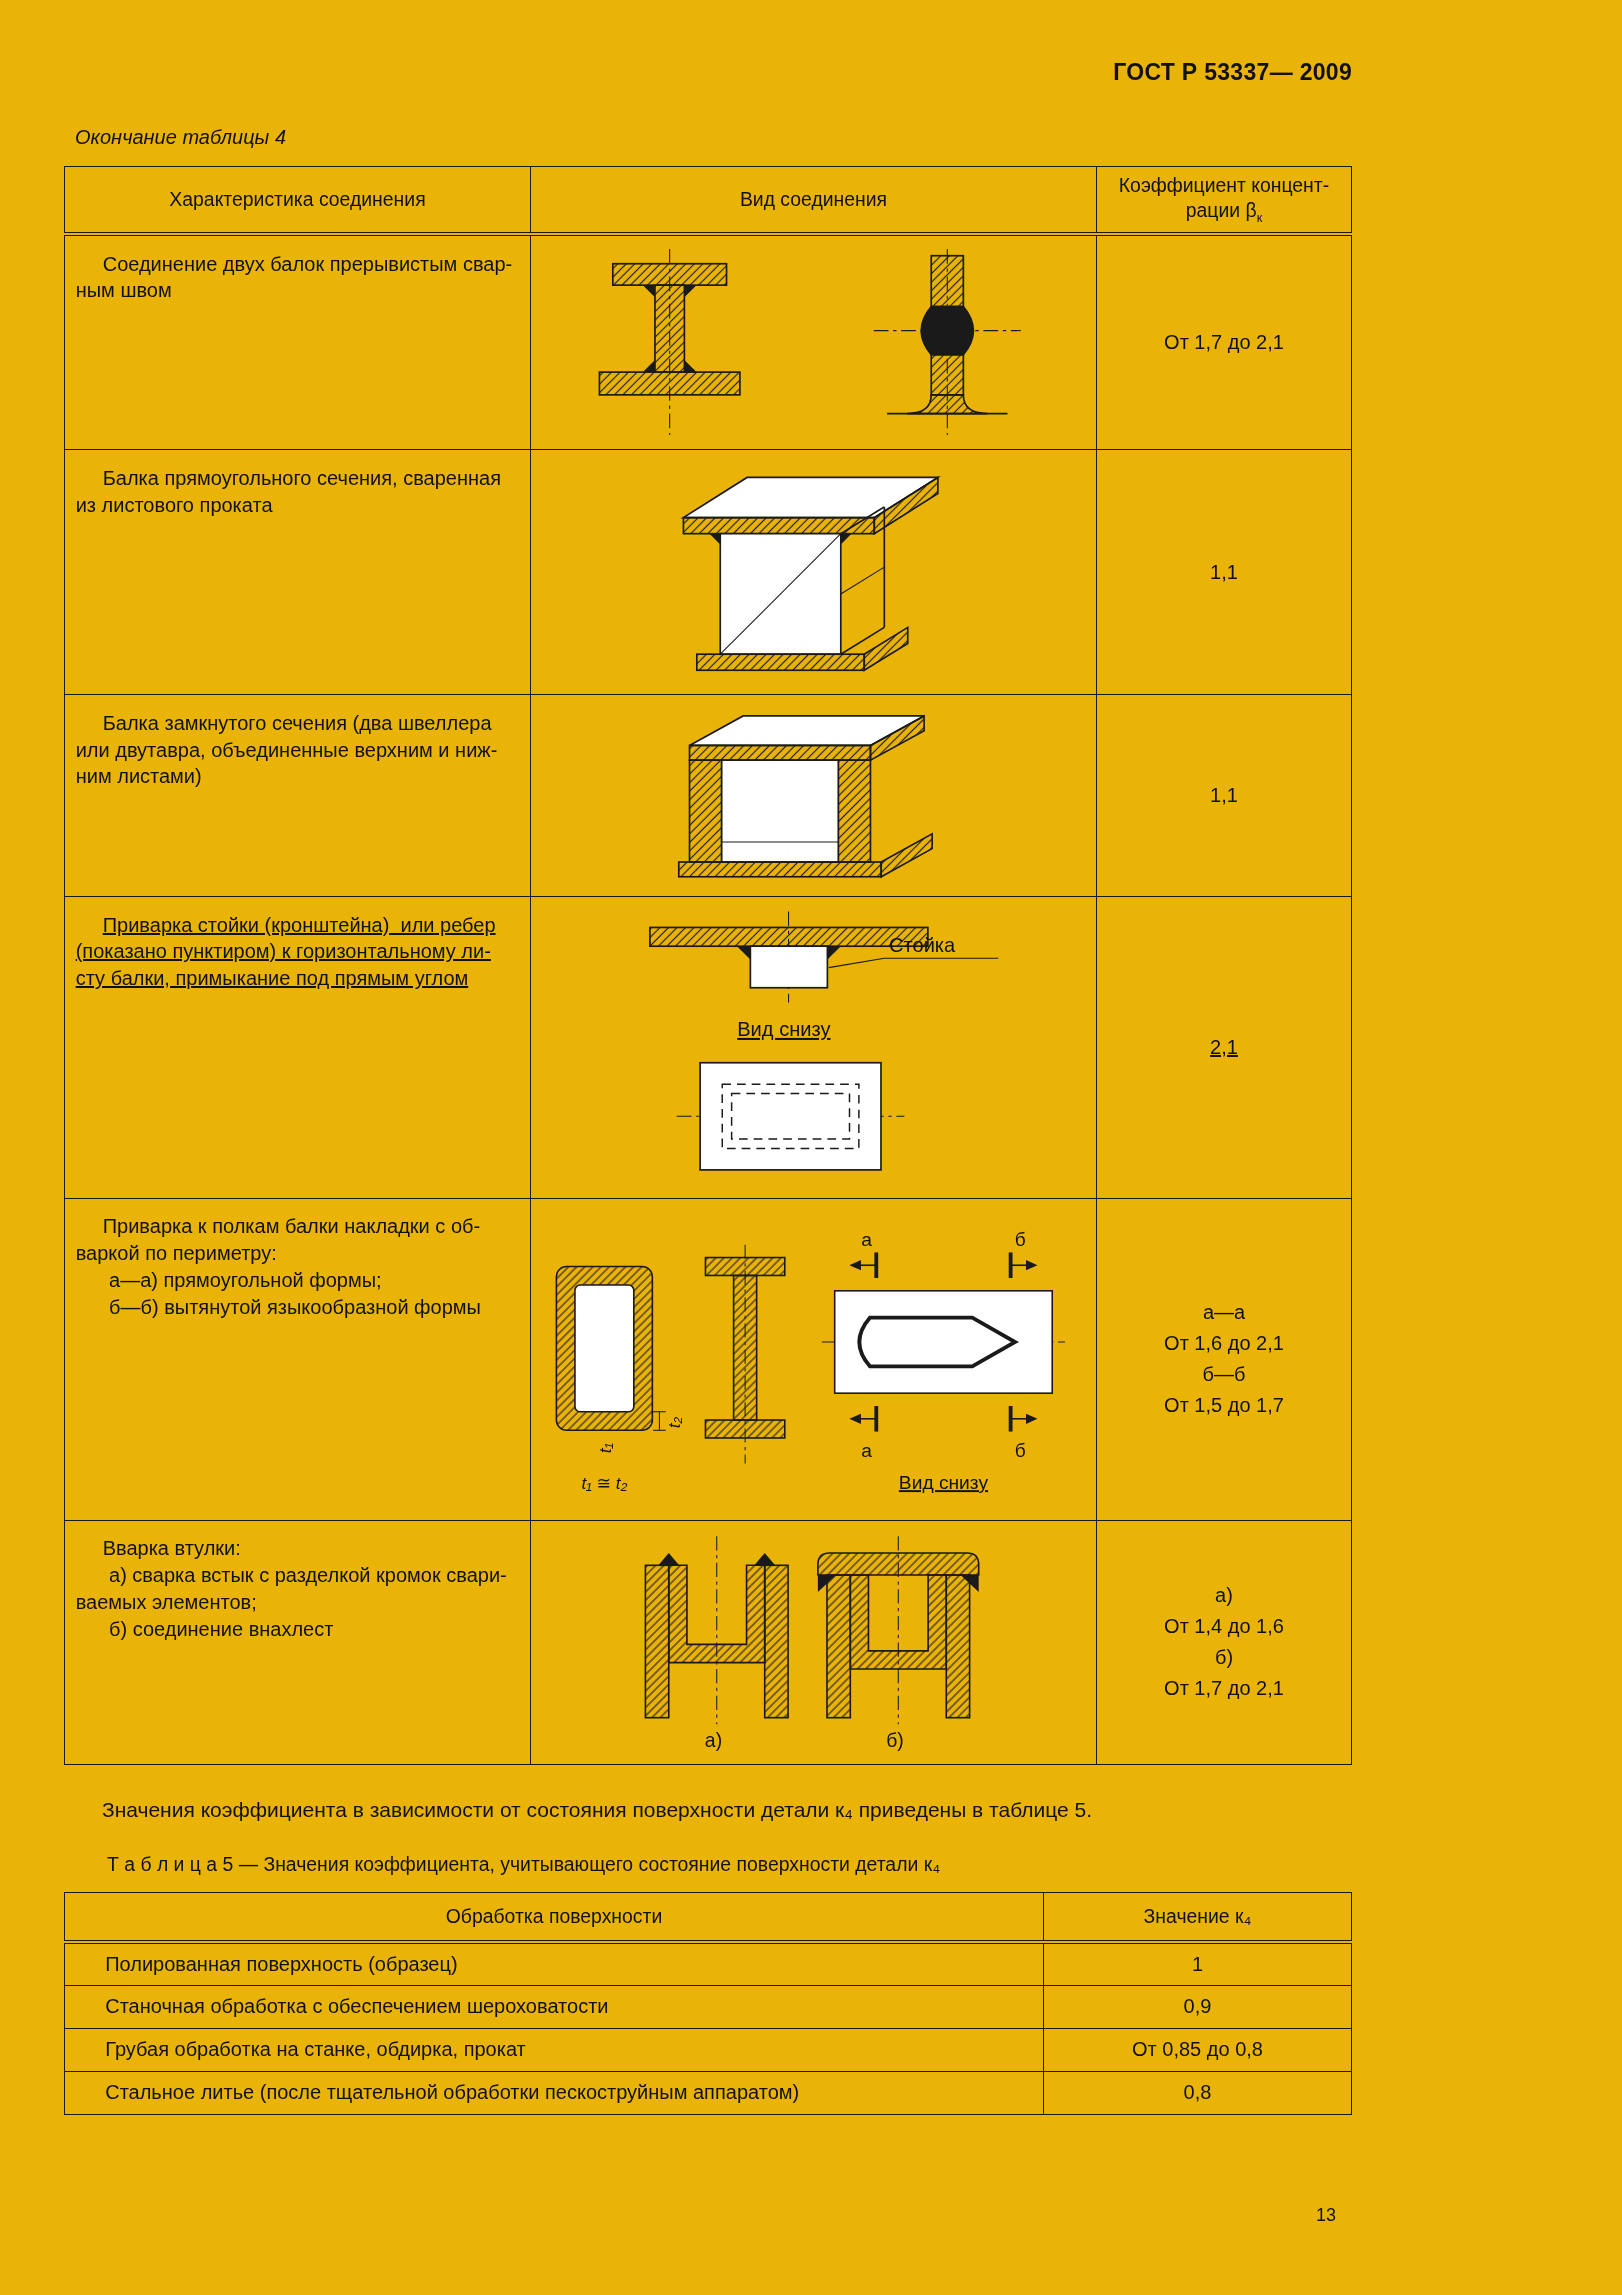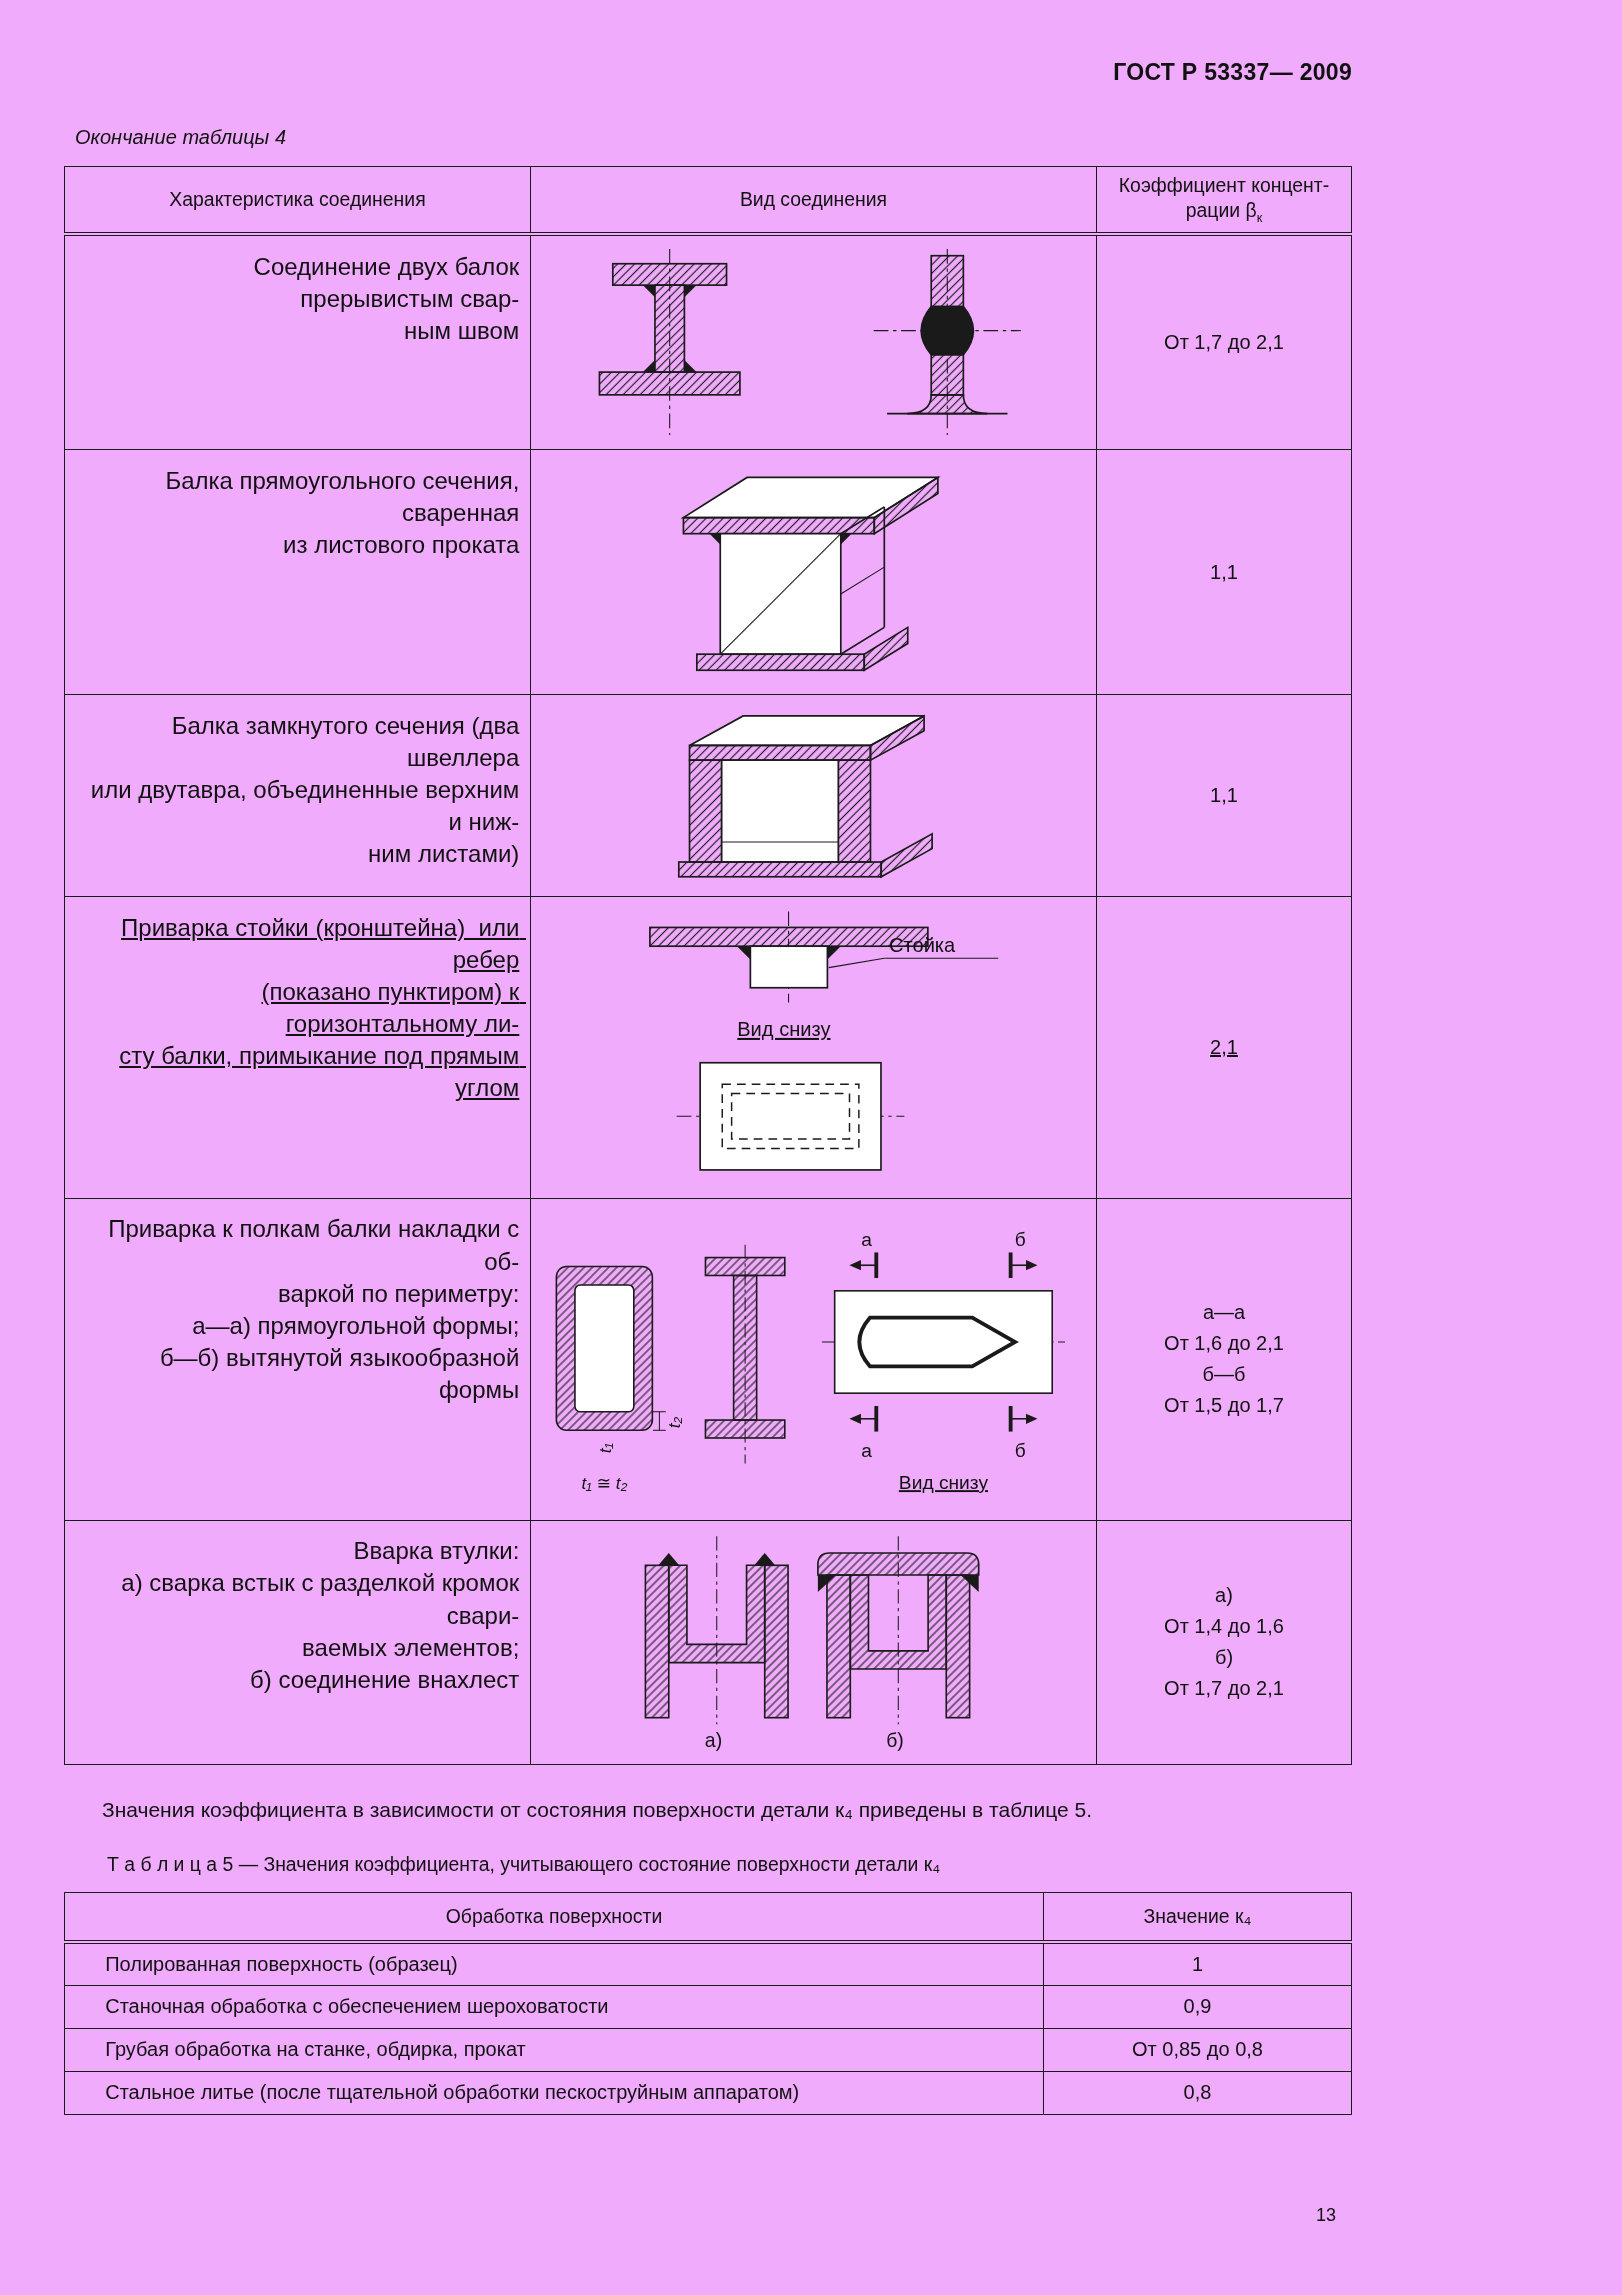--- a/index.html
+++ b/index.html
@@ -5,42 +5,42 @@
 <style>
   * { box-sizing: border-box; }
   html, body { margin: 0; padding: 0; background: #ffffff; }
   .page {
     position: relative;
     width: 1623px;
     height: 2295px;
     padding: 59px 271px 0 64px;
     font-family: "Liberation Sans", "DejaVu Sans", sans-serif;
     color: #111;
-    background: #f0abfc;
+    background: #eab308;
   }
   .doc-header { text-align: right; font-weight: 700; font-size: 23px; letter-spacing: 0.3px; }
   .cont-caption { margin-top: 40px; font-style: italic; font-size: 20px; margin-left: 11px; }
 
   table { border-collapse: collapse; width: 100%; table-layout: fixed; }
   .t4 { margin-top: 17.4px; }
   .t4 th, .t4 td, .t5 th, .t5 td { border: 1.3px solid #1a1a1a; }
   .t4 thead th, .t5 thead th {
     border-bottom: 4.7px double #1a1a1a;
     font-weight: 400; font-size: 19.4px; text-align: center;
     vertical-align: middle; line-height: 1.3; padding: 5.4px 8px;
   }
   .t4 thead th { height: 67px; }
   .t5 thead th { height: 50px; }
   .t4col1 { width: 466px; } .t4col2 { width: 566px; } .t4col3 { width: 255px; }
   .t5col1 { width: 979px; } .t5col2 { width: 308px; }
 
   .char {
     vertical-align: top; padding: 14.7px 10.7px 10.7px 10.7px;
-    font-size: 24px; line-height: 1.34;
-    white-space: pre-wrap; text-indent: 27px; text-align: right;
+    font-size: 20px; line-height: 1.34;
+    white-space: pre-wrap; text-indent: 27px;
   }
   .coef {
     text-align: center; vertical-align: middle;
     font-size: 20px; line-height: 1.55; white-space: pre-line; padding: 7px; margin-left: 11px;
   }
   .diag { text-align: center; vertical-align: middle; padding: 5.4px 2.7px; }
   .r1 td { height: 216px; } .r2 td { height: 216px; } .r3 td { height: 178px; }
   .r4 td { height: 225px; text-decoration: underline; } .r5 td { height: 253px; } .r6 td { height: 205px; }
 
   .between-para { margin-top: 31px; font-size: 21px; text-indent: 38px; line-height: 1.35; }

